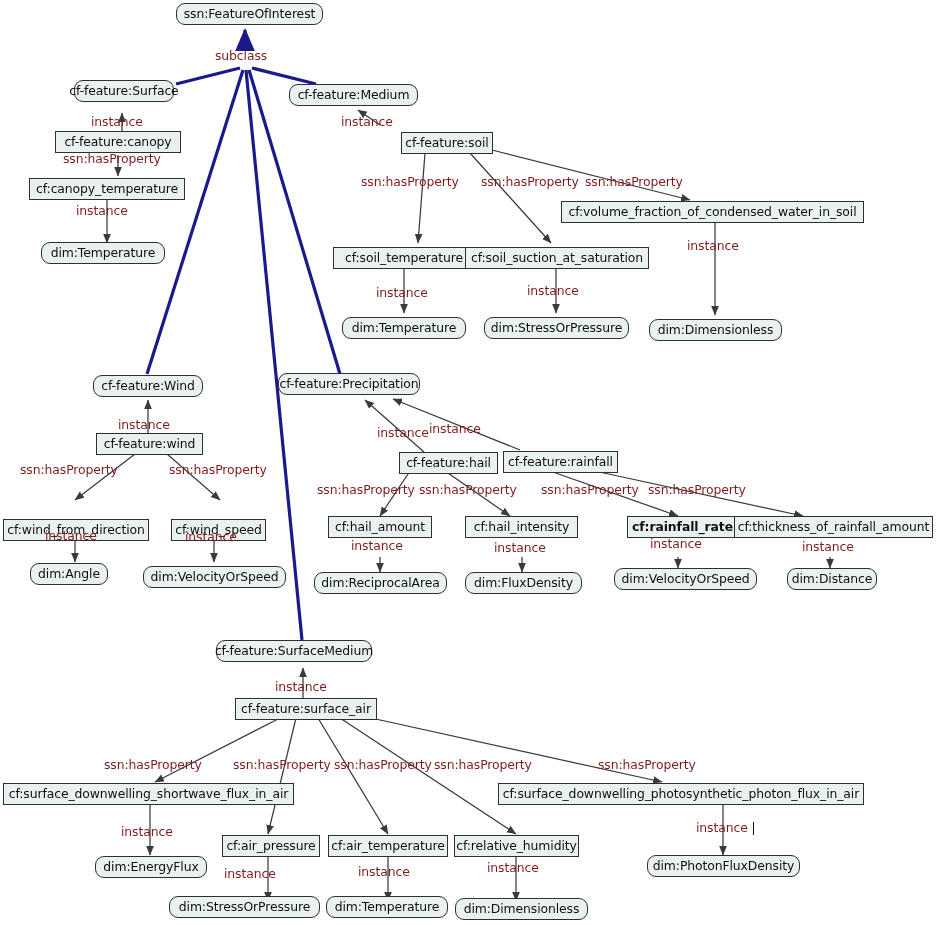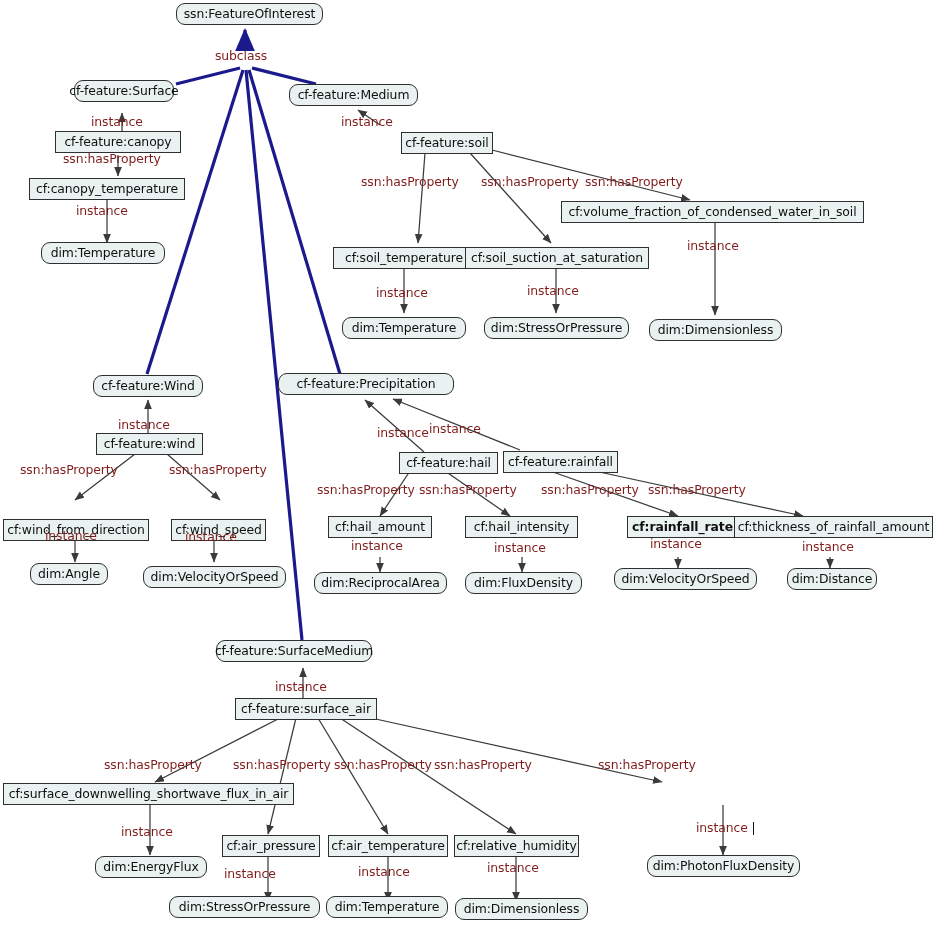--- a/index.html
+++ b/index.html
@@ -124,35 +124,36 @@
   <div class="node rounded" style="left:484px;top:317px;width:145px;">dim:StressOrPressure</div>
   <div class="node rounded" style="left:649px;top:319px;width:133px;">dim:Dimensionless</div>
 
   <div class="node rounded" style="left:93px;top:375px;width:110px;">cf-feature:Wind</div>
   <div class="node rect" style="left:96px;top:433px;width:107px;">cf-feature:wind</div>
   <div class="node rect" style="left:3px;top:519px;width:146px;">cf:wind_from_direction</div>
   <div class="node rect" style="left:171px;top:519px;width:95px;">cf:wind_speed</div>
   <div class="node rounded" style="left:30px;top:563px;width:78px;">dim:Angle</div>
   <div class="node rounded" style="left:143px;top:566px;width:143px;">dim:VelocityOrSpeed</div>
 
-  <div class="node rounded" style="left:278px;top:373px;width:176px;">cf-feature:Precipitation</div>
+  <div class="node rounded" style="left:278px;top:373px;width:142px;">cf-feature:Precipitation</div>
   <div class="node rect" style="left:375px;top:452px;width:99px;margin-left:24px;">cf-feature:hail</div>
   <div class="node rect" style="left:503px;top:451px;width:115px;">cf-feature:rainfall</div>
   <div class="node rect" style="left:328px;top:516px;width:104px;">cf:hail_amount</div>
   <div class="node rect" style="left:465px;top:516px;width:113px;">cf:hail_intensity</div>
   <div class="node rect" style="left:627px;top:516px;width:111px;font-weight:bold;">cf:rainfall_rate</div>
   <div class="node rect" style="left:734px;top:516px;width:199px;">cf:thickness_of_rainfall_amount</div>
   <div class="node rounded" style="left:314px;top:572px;width:133px;">dim:ReciprocalArea</div>
   <div class="node rounded" style="left:465px;top:572px;width:117px;">dim:FluxDensity</div>
   <div class="node rounded" style="left:614px;top:568px;width:143px;">dim:VelocityOrSpeed</div>
   <div class="node rounded" style="left:787px;top:568px;width:90px;">dim:Distance</div>
 
   <div class="node rounded" style="left:216px;top:640px;width:156px;">cf-feature:SurfaceMedium</div>
   <div class="node rect" style="left:235px;top:698px;width:142px;">cf-feature:surface_air</div>
   <div class="node rect" style="left:3px;top:783px;width:291px;">cf:surface_downwelling_shortwave_flux_in_air</div>
+  <div class="node rect" style="left:498px;top:783px;width:366px;">cf:surface_downwelling_photosynthetic_photon_flux_in_air</div>
   <div class="node rect" style="left:222px;top:835px;width:98px;">cf:air_pressure</div>
   <div class="node rect" style="left:328px;top:835px;width:120px;">cf:air_temperature</div>
   <div class="node rect" style="left:454px;top:835px;width:125px;">cf:relative_humidity</div>
   <div class="node rounded" style="left:95px;top:856px;width:112px;">dim:EnergyFlux</div>
   <div class="node rounded" style="left:169px;top:896px;width:151px;">dim:StressOrPressure</div>
   <div class="node rounded" style="left:326px;top:896px;width:122px;">dim:Temperature</div>
   <div class="node rounded" style="left:455px;top:898px;width:133px;">dim:Dimensionless</div>
   <div class="node rounded" style="left:647px;top:855px;width:153px;">dim:PhotonFluxDensity</div>
 
   <div class="elabel" style="left:215px;top:50px;">subclass</div>

